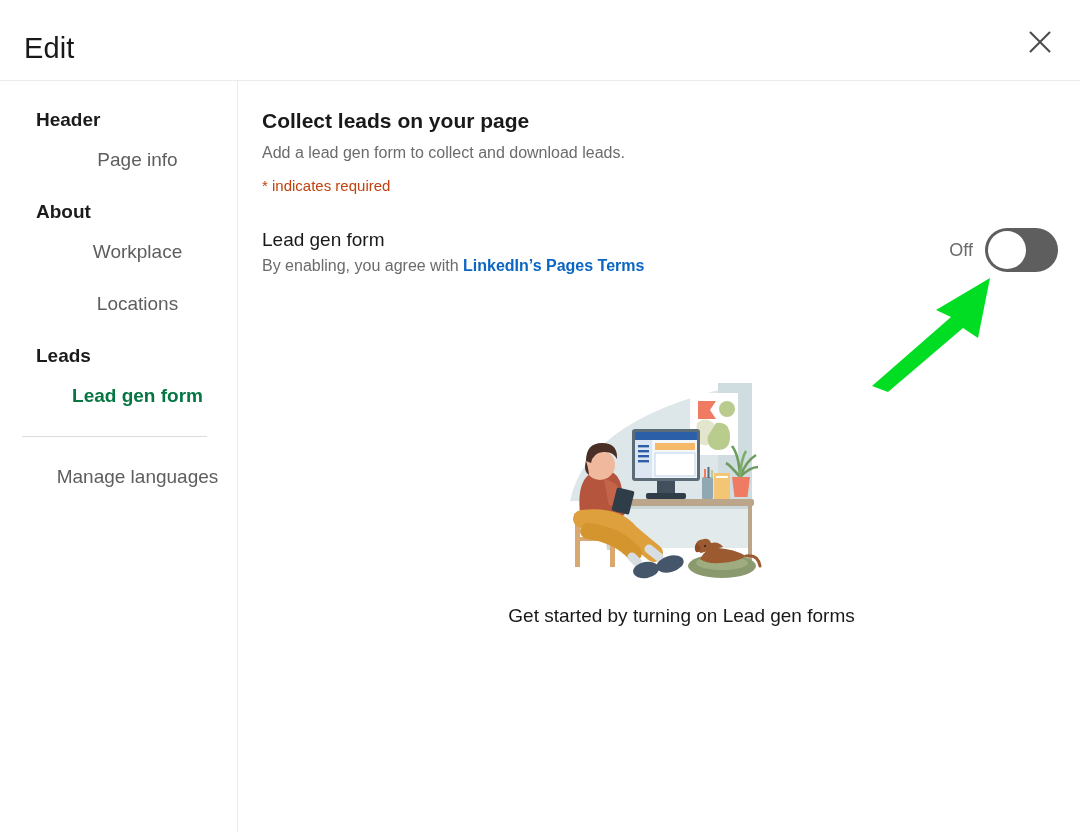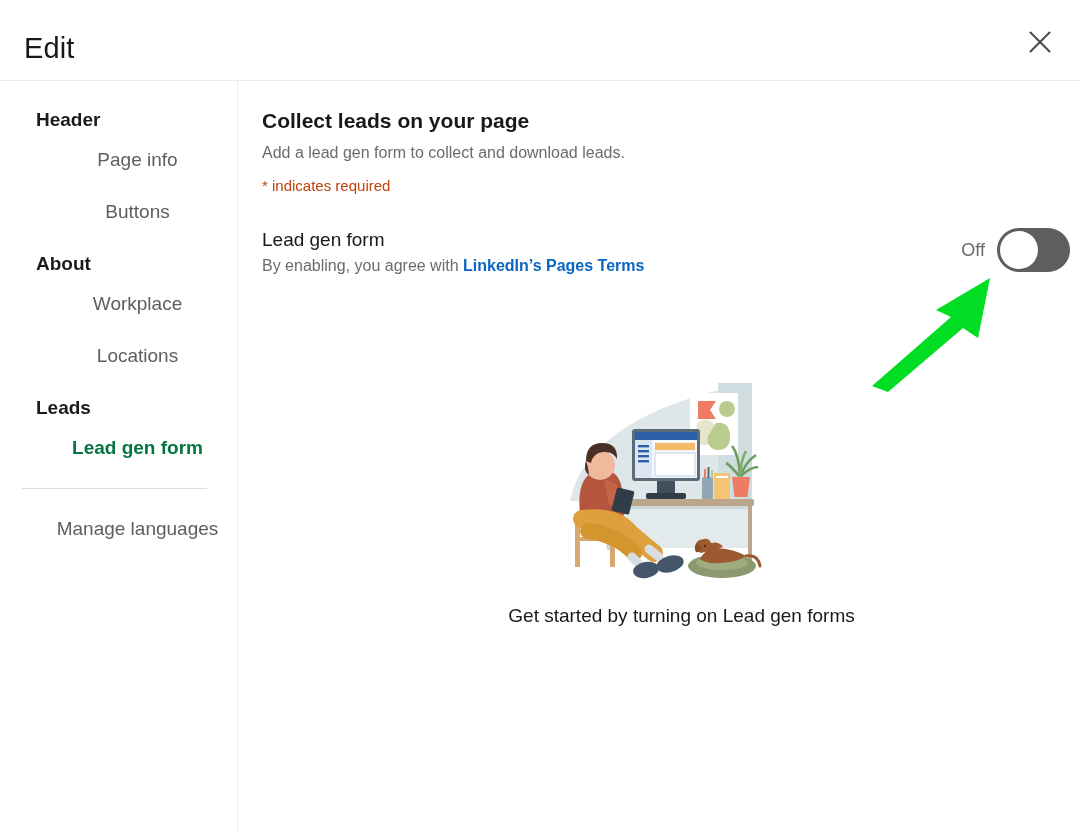--- a/index.html
+++ b/index.html
@@ -81,21 +81,21 @@
     background: #dcdcdc;
     margin: 16px 0 28px 22px;
   }
 
   
   .main {
     position: absolute;
     left: 239px; top: 81px;
     width: 841px; height: 751px;
     background: #fff;
-    padding: 27px 10px 0 23px;
+    padding: 27px 22px 0 23px;
   }
   .main-title {
     font-size: 21px;
     font-weight: 700;
     color: #191919;
     line-height: 26px;
     margin-bottom: 8px;
   }
   .main-sub {
     font-size: 16px;
@@ -212,21 +212,20 @@
         </svg>
       </span>
     </button>
   </div>
 
   <nav class="sidebar">
 
     <div>
       <div class="nav-group-title">Header</div>
       <div class="nav-item">Page info</div>
-      <div class="nav-item">Buttons</div>
     </div>
 
     <div>
       <div class="nav-group-title">About</div>
       <div class="nav-item">Workplace</div>
       <div class="nav-item">Locations</div>
     </div>
 
     <div>
       <div class="nav-group-title">Leads</div>

